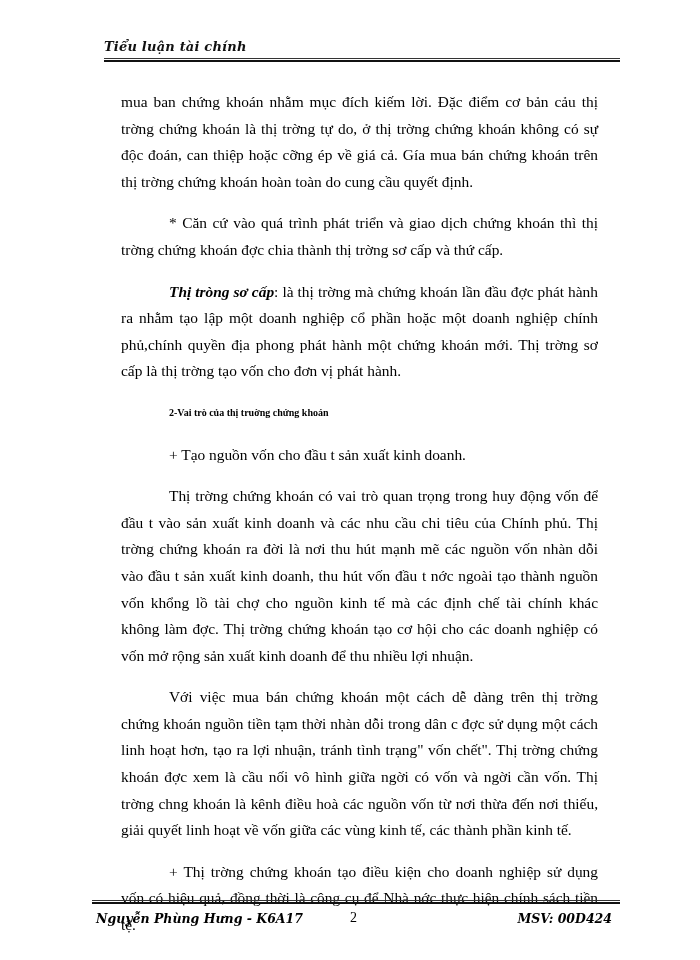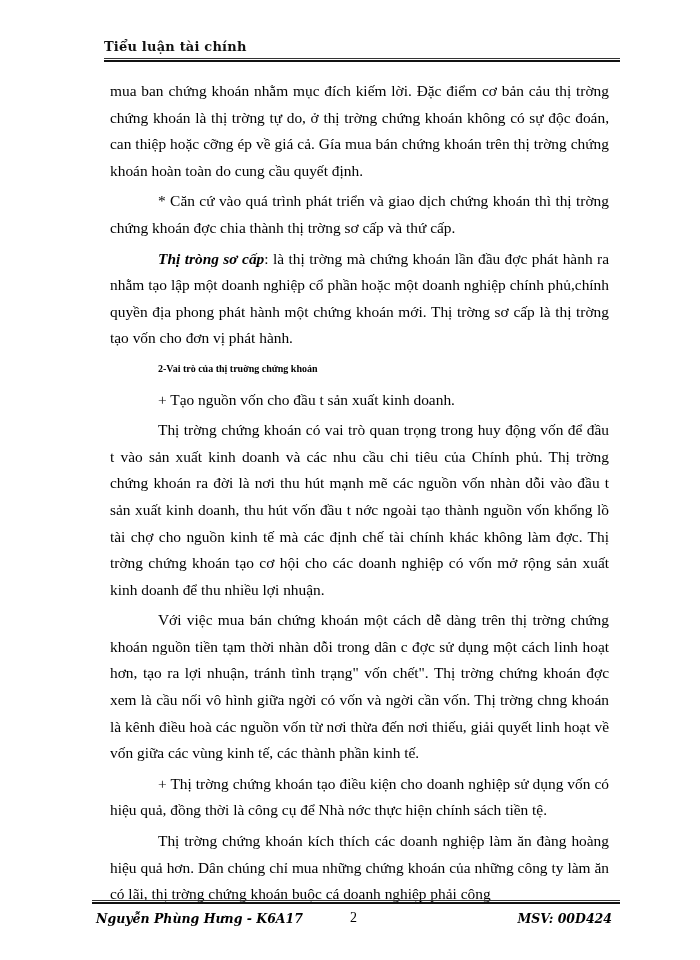--- a/index.html
+++ b/index.html
@@ -22,20 +22,21 @@
     background: #fff;
   }
   .header {
     position: absolute;
     left: 104px;
     top: 38px;
     width: 516px;
   }
   .header-title {
     font-family: "DejaVu Serif", serif;
+    font-style: italic;
     font-weight: bold;
     font-size: 13px;
     letter-spacing: 0.2px;
     line-height: 18px;
     height: 20px;
     color: #111;
   }
   .rule {
     position: relative;
     height: 5px;
@@ -51,21 +52,21 @@
   .body-text {
     position: absolute;
     left: 106px;
     top: 74px;
     width: 507px;
     font-size: 15.4px;
     line-height: 26.6px;
     text-align: justify;
   }
   .body-text p {
-    margin: 4px;
+    margin: 15px;
   }
   .indent {
     text-indent: 48px;
   }
   .heading {
     font-weight: bold;
     text-indent: 48px;
     font-size: 10px;
   }
   .term {

